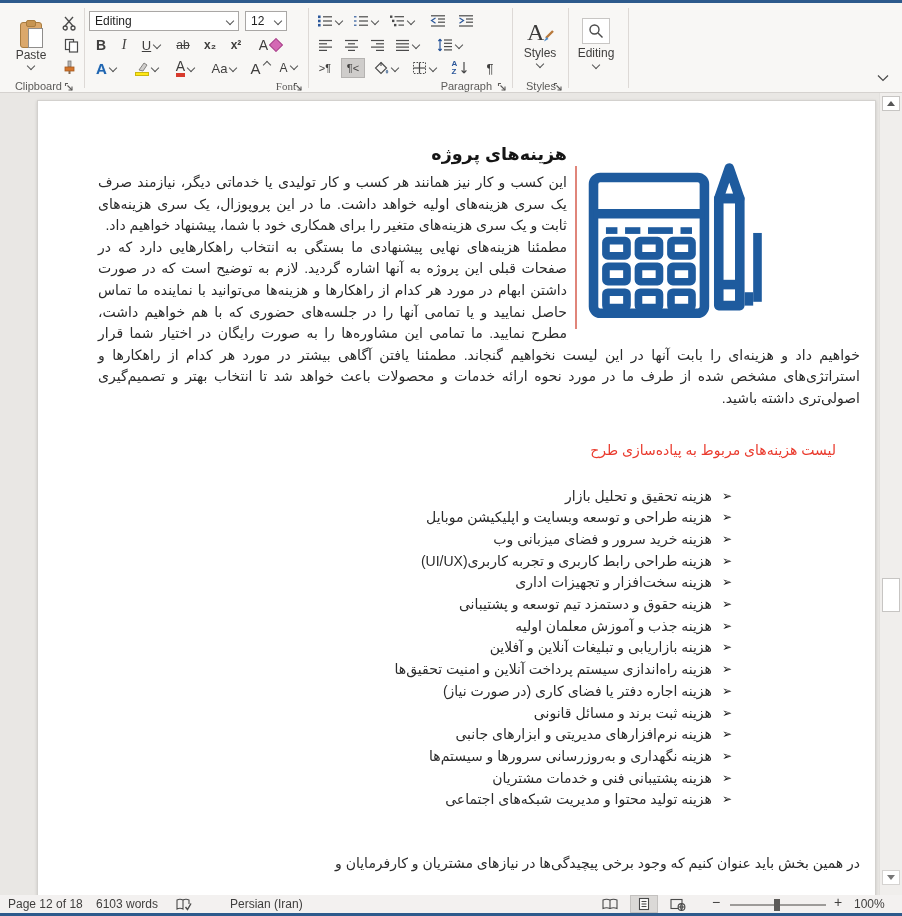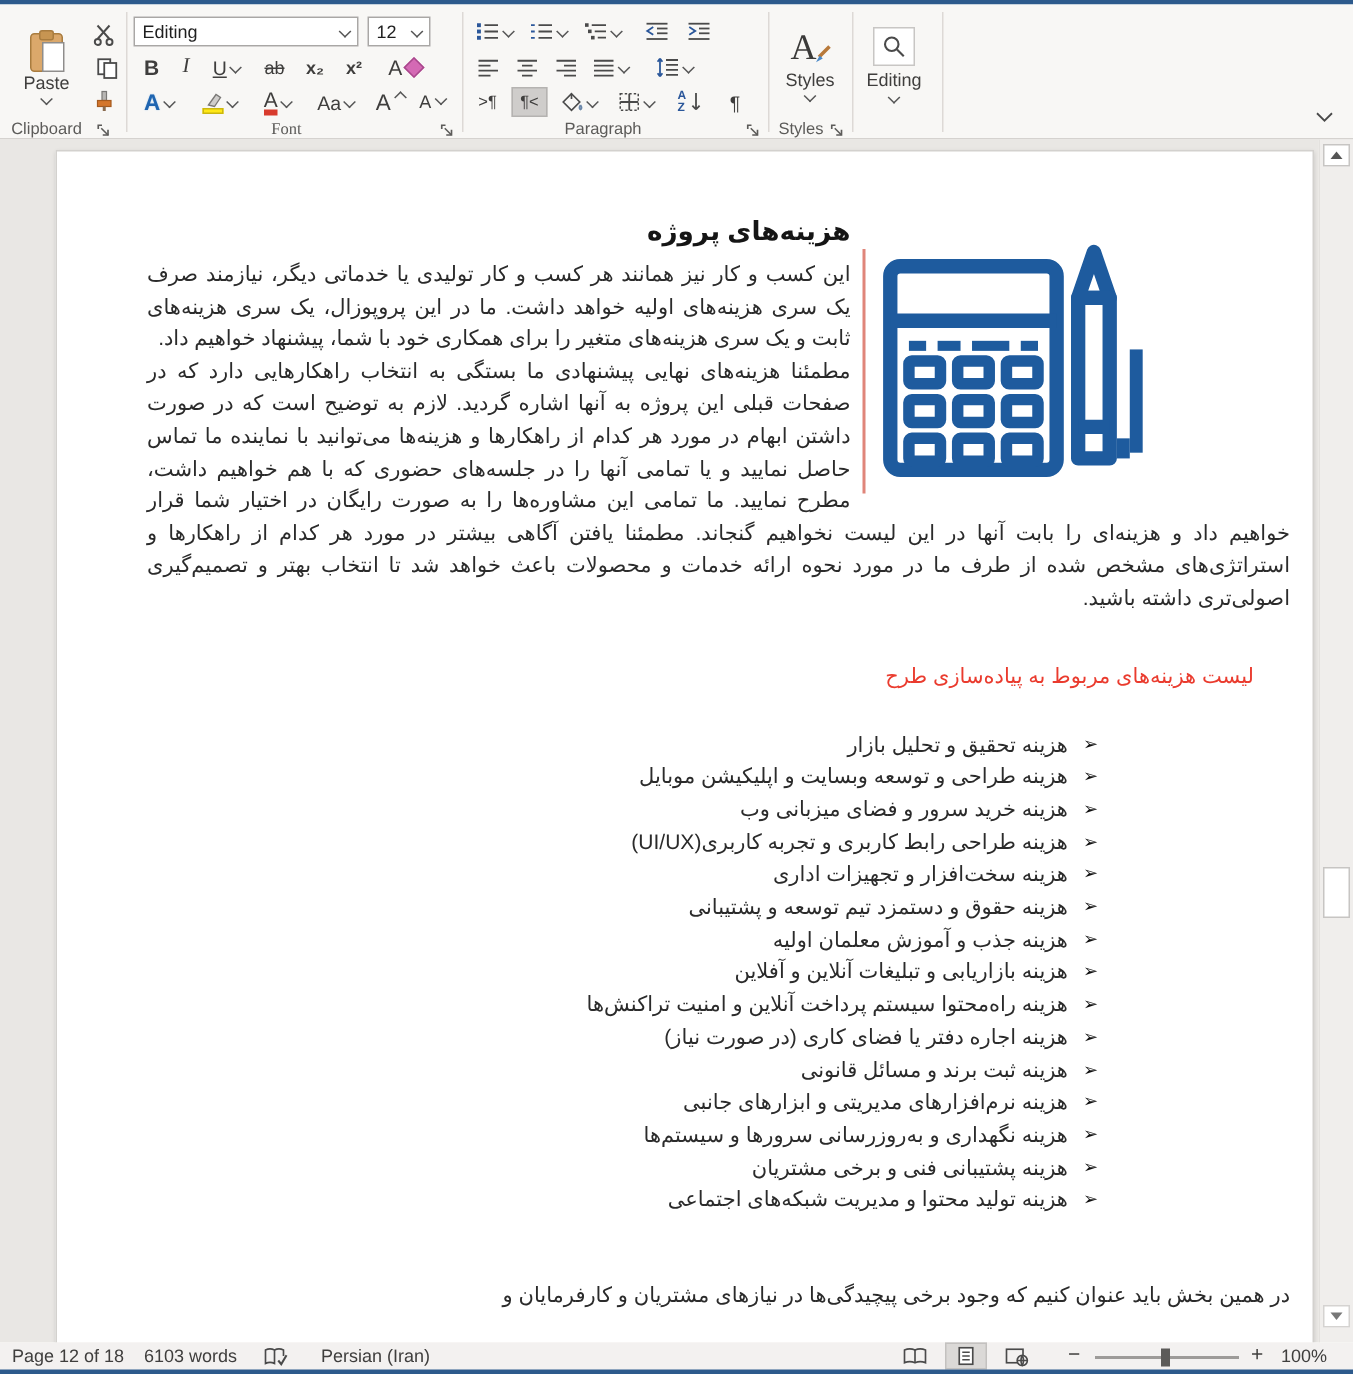--- a/index.html
+++ b/index.html
@@ -2,21 +2,21 @@
 <html><head>
 <meta charset="utf-8">
 <style>
   html,body{margin:0;padding:0;background:#fff;}
   .app{position:relative;width:902px;height:916px;overflow:hidden;background:#fff;
        font-family:"Liberation Sans","DejaVu Sans",sans-serif;-webkit-font-smoothing:antialiased;}
   
   .topstrip{position:absolute;left:0;top:0;width:902px;height:3px;background:#2d5a8c;}
   .ribbon{position:absolute;left:0;top:3px;width:902px;height:90px;background:#f8f7f5;border-bottom:1px solid #d5d2cf;box-sizing:border-box;}
   .sep{position:absolute;top:5px;height:80px;width:1px;background:#ddd9d6;}
-  .grplabel{position:absolute;top:77px;font-size:11px;color:#5c5b59;text-align:center;}
+  .grplabel{position:absolute;top:77px;font-size:11px;color:#5c5b59;text-align:right;}
   .btn{position:absolute;display:flex;align-items:center;justify-content:center;gap:3px;color:#3f3e3d;font-size:13px;}
   .chev{width:5px;height:5px;border-left:1.3px solid #555;border-bottom:1.3px solid #555;transform:rotate(-45deg);display:inline-block;flex:0 0 auto;}
   .combo{position:absolute;background:#fff;border:1px solid #a9a7a5;display:flex;align-items:center;justify-content:space-between;font-size:12px;color:#1f1f1f;padding:0 5px;box-sizing:border-box;}
   .launch{position:absolute;width:11px;height:11px;}
   .ricon{display:block;}
   
   .docarea{position:absolute;left:0;top:93px;width:879px;height:802px;background:#e9e7e4;overflow:hidden;}
   .page{position:absolute;left:37px;top:7px;width:839px;height:898px;background:#fff;border:1px solid #d3d1ce;box-sizing:border-box;box-shadow:0 1px 3px rgba(0,0,0,.15);}
   .content{position:absolute;left:0;top:0;right:0;bottom:0;padding:40px 15px 0 60px;direction:rtl;
            text-align:justify;color:#2b2b2b;font-size:14px;line-height:21.6px;overflow:hidden;}
@@ -403,41 +403,41 @@
           <div class="li">
               <span class="bullet">➢</span>
               <span>هزینه جذب و آموزش معلمان اولیه</span>
             </div>
           <div class="li">
               <span class="bullet">➢</span>
               <span>هزینه بازاریابی و تبلیغات آنلاین و آفلاین</span>
             </div>
           <div class="li">
               <span class="bullet">➢</span>
-              <span>هزینه راه‌محتوا سیستم پرداخت آنلاین و امنیت تراکنش‌ها</span>
+              <span>هزینه راه‌اندازی سیستم پرداخت آنلاین و امنیت تحقیق‌ها</span>
             </div>
           <div class="li">
               <span class="bullet">➢</span>
               <span>هزینه اجاره دفتر یا فضای کاری (در صورت نیاز)</span>
             </div>
           <div class="li">
               <span class="bullet">➢</span>
               <span>هزینه ثبت برند و مسائل قانونی</span>
             </div>
           <div class="li">
               <span class="bullet">➢</span>
               <span>هزینه نرم‌افزارهای مدیریتی و ابزارهای جانبی</span>
             </div>
           <div class="li">
               <span class="bullet">➢</span>
               <span>هزینه نگهداری و به‌روزرسانی سرورها و سیستم‌ها</span>
             </div>
           <div class="li">
               <span class="bullet">➢</span>
-              <span>هزینه پشتیبانی فنی و برخی مشتریان</span>
+              <span>هزینه پشتیبانی فنی و خدمات مشتریان</span>
             </div>
           <div class="li">
               <span class="bullet">➢</span>
               <span>هزینه تولید محتوا و مدیریت شبکه‌های اجتماعی</span>
             </div>
         </div>
 
         <p class="para closing">در همین بخش باید عنوان کنیم که وجود برخی پیچیدگی‌ها در نیازهای مشتریان و کارفرمایان و</p>
       </div>
     </div>
@@ -456,21 +456,21 @@
   <div class="statusbar">
     <span class="sitem" style="left:8px;">Page 12 of 18</span>
     <span class="sitem" style="left:96px;">6103 words</span>
     <span class="sitem" style="left:176px;top:3px;">
       <svg width="16" height="13" viewBox="0 0 16 13" fill="none" stroke="#4a4a4a" stroke-width="1.1">
         <path d="M1 2 Q4 0.5 7 2 L7 11 Q4 9.5 1 11 Z"></path>
         <path d="M7 2 Q10 0.5 13 2 L13 6"></path>
         <path d="M9.5 9 L11.5 11.5 L15 5.5" stroke-width="1.4"></path>
       </svg>
     </span>
-    <span class="sitem" style="left:214px;">Persian (Iran)</span>
+    <span class="sitem" style="left:230px;">Persian (Iran)</span>
 
     <span class="viewbtn" style="left:596px;">
       <svg width="16" height="12" viewBox="0 0 16 12" fill="none" stroke="#4a4a4a" stroke-width="1.1">
         <path d="M1 2 Q4.5 0.5 8 2 Q11.5 0.5 15 2 L15 10.5 Q11.5 9 8 10.5 Q4.5 9 1 10.5 Z"></path>
           <line x1="8" y1="2" x2="8" y2="10.5"></line>
       </svg>
     </span>
     <span class="viewbtn active" style="left:630px;">
       <svg width="12" height="14" viewBox="0 0 12 14" fill="#fff" stroke="#4a4a4a" stroke-width="1.1">
         <rect x="1.5" y="1.5" width="9" height="11"></rect>

